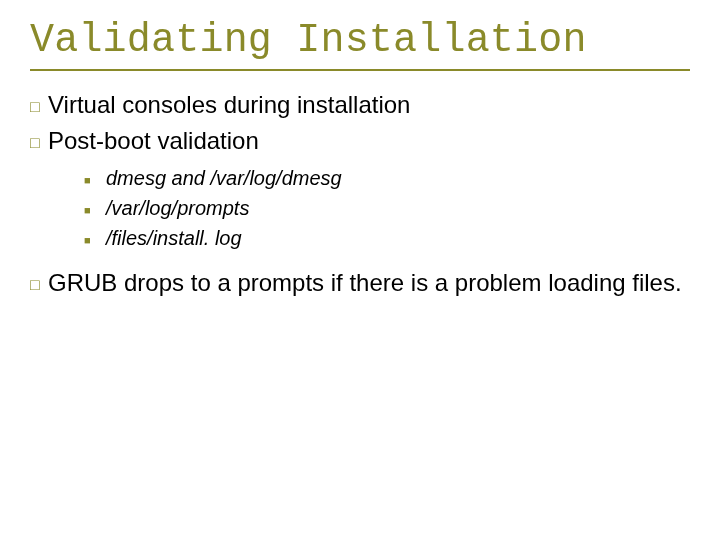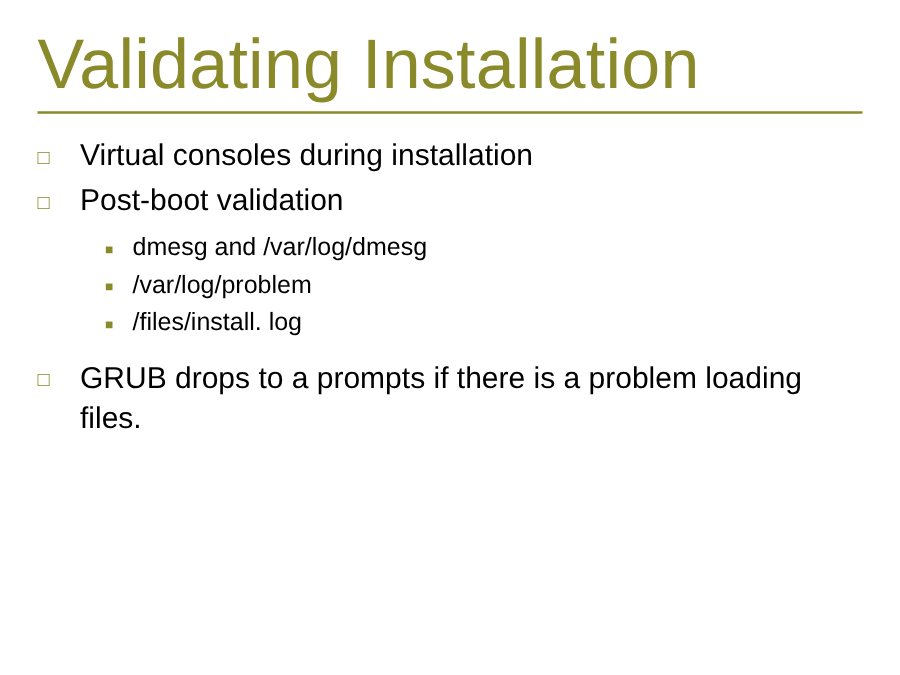--- a/index.html
+++ b/index.html
@@ -12,22 +12,22 @@
     color: #000;
   }
   .slide {
     box-sizing: border-box;
     width: 720px;
     height: 540px;
     padding: 18px 30px 30px 30px;
     position: relative;
   }
   .title {
-    font-family: Liberation Sans, sans-serif;
-    font-size: 56px;
+    font-family: Liberation Mono, monospace;
+    font-size: 40px;
     font-weight: 400;
     color: #8a8a2a;
     margin: 0 0 6px 0;
     letter-spacing: 0.2px;
   }
   .rule {
     border: none;
     border-top: 2px solid #8a8a2a;
     margin: 0 0 18px 0;
     width: 100%;
@@ -45,21 +45,20 @@
     flex: 0 0 auto;
     width: 18px;
     text-align: left;
     color: #8a8a2a;
     font-size: 16px;
     line-height: 32px;
     padding-top: 2px;
   }
   .lvl1 .txt {
     flex: 1 1 auto;
-    margin-left: 16px;
   }
   .lvl2-group {
     margin: 6px 0 14px 54px;
     font-size: 20px;
   }
   .lvl2 {
     display: flex;
     align-items: flex-start;
     margin: 2px 0;
   }
@@ -67,20 +66,21 @@
     flex: 0 0 auto;
     width: 22px;
     text-align: left;
     color: #8a8a2a;
     font-size: 11px;
     line-height: 26px;
     padding-top: 2px;
   }
   .lvl2 .txt {
     flex: 1 1 auto;
+    font-style: italic;
   }
 </style>
 </head>
 <body>
 
 <div class="slide">
 
   <h1 class="title">Validating Installation</h1>
   <hr class="rule">
 
@@ -96,21 +96,21 @@
       <span class="txt">Post-boot validation</span>
     </div>
 
     <div class="lvl2-group">
       <div class="lvl2">
         <span class="bullet">■</span>
         <span class="txt">dmesg and /var/log/dmesg</span>
       </div>
       <div class="lvl2">
         <span class="bullet">■</span>
-        <span class="txt">/var/log/problem</span>
+        <span class="txt">/var/log/prompts</span>
       </div>
       <div class="lvl2">
         <span class="bullet">■</span>
         <span class="txt">/files/install. log</span>
       </div>
     </div>
 
     <div class="lvl1">
       <span class="bullet">□</span>
       <span class="txt">GRUB drops to a prompts if there is a problem loading files.</span>

